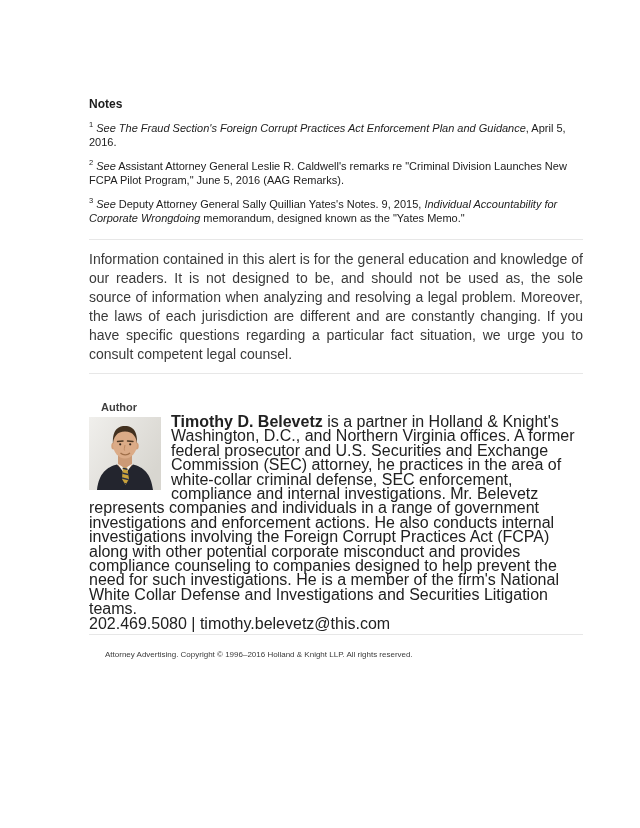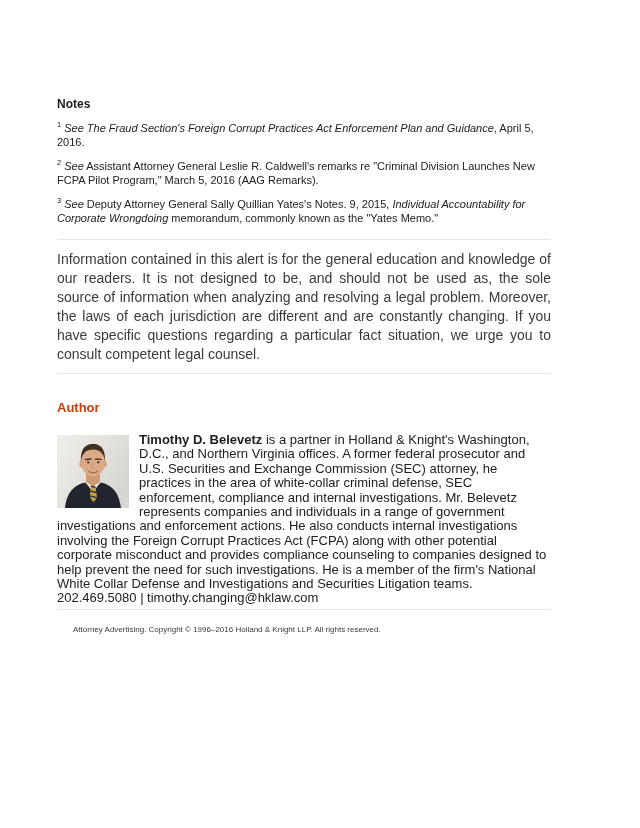--- a/index.html
+++ b/index.html
@@ -1,49 +1,49 @@
 <!DOCTYPE html>
 <html><head>
 <meta charset="utf-8">
 <style>
   html,body{margin:0;padding:0;background:#ffffff;}
   .page{
     position:relative;width:640px;height:828px;background:#ffffff;overflow:hidden;
     font-family:"Liberation Sans", sans-serif;color:#212121;
   }
-  .content{position:absolute;left:57px;top:0;width:494px;}
+  .content{position:absolute;left:89px;top:0;width:494px;}
   .notes-heading{margin:97px 0 10px 0;font-size:12px;line-height:14px;font-weight:bold;color:#1c1c1c;}
   .fn{margin:0 0 10px 0;font-size:11px;line-height:14px;color:#212121;}
   .fn sup{font-size:7.5px;line-height:0;margin-right:3px;}
   .it{font-style:italic;text-align:center;}
   .divider{height:1px;background:#e7e7e7;border:none;margin:0;}
   .divider-1{margin-top:14px;}
   .disclaimer{font-size:14px;line-height:19px;color:#3a3a3a;text-align:justify;margin:10px 0 9px 0;}
-  .author-heading{margin:26px 0 0 0;font-size:13px;line-height:15px;font-weight:bold;color:#c2410c;}
-  .bio{margin-top:18px;font-size:13px;line-height:14.4px;color:#212121;}
+  .author-heading{margin:26px 0 0 12px;font-size:11px;line-height:15px;font-weight:bold;color:#404040;}
+  .bio{font-size:16px;line-height:14.4px;color:#212121;}
   .photo{float:left;width:72px;height:73px;margin:2px 10px 6px 0;}
   .photo svg{display:block;}
   .name{font-weight:bold;}
   .divider-3{clear:both;margin-top:3px;}
   .footer-text{margin:15px 0 0 16px;font-size:8px;line-height:10px;color:#3a3a3a;}
 </style>
 </head>
 <body>
 
 <div class="page">
   <div class="content">
 
     <section>
       <h3 class="notes-heading">Notes</h3>
 
       <p class="fn"><sup>1</sup><span class="it">See The Fraud Section's Foreign Corrupt Practices Act Enforcement Plan and Guidance</span><span>, April 5, 2016.</span></p>
 
-      <p class="fn"><sup>2</sup><span class="it">See</span><span> Assistant Attorney General Leslie R. Caldwell's remarks re "Criminal Division Launches New FCPA Pilot Program," March 5, 2016 (AAG Remarks).</span></p>
+      <p class="fn"><sup>2</sup><span class="it">See</span><span> Assistant Attorney General Leslie R. Caldwell's remarks re "Criminal Division Launches New FCPA Pilot Program," June 5, 2016 (AAG Remarks).</span></p>
 
-      <p class="fn"><sup>3</sup><span class="it">See</span><span> Deputy Attorney General Sally Quillian Yates's Notes. 9, 2015, </span><span class="it">Individual Accountability for Corporate Wrongdoing</span><span> memorandum, commonly known as the "Yates Memo."</span></p>
+      <p class="fn"><sup>3</sup><span class="it">See</span><span> Deputy Attorney General Sally Quillian Yates's Notes. 9, 2015, </span><span class="it">Individual Accountability for Corporate Wrongdoing</span><span> memorandum, designed known as the "Yates Memo."</span></p>
 
     </section>
 
     <hr class="divider divider-1">
 
     <p class="disclaimer">Information contained in this alert is for the general education and knowledge of our readers. It is not designed to be, and should not be used as, the sole source of information when analyzing and resolving a legal problem. Moreover, the laws of each jurisdiction are different and are constantly changing. If you have specific questions regarding a particular fact situation, we urge you to consult competent legal counsel.</p>
 
     <hr class="divider divider-2">
 
     <section>
@@ -77,21 +77,21 @@
             <polygon points="28.5,46.5 36,57.5 43.5,46.5 36,51.5" fill="#f4f3ef"></polygon>
             <polygon points="33.8,50.5 38.2,50.5 40,62 36.5,68 33,62" fill="#c9a23b"></polygon>
             <g clip-path="url(#tc)" stroke="#273148" stroke-width="1.6">
               <line x1="29" y1="50" x2="45" y2="54"></line>
               <line x1="29" y1="55" x2="45" y2="59"></line>
               <line x1="29" y1="60" x2="45" y2="64"></line>
               <line x1="29" y1="65" x2="45" y2="69"></line>
             </g>
           </svg>
         </span><span class="name">Timothy D. Belevetz</span><span> is a partner in Holland &amp; Knight's Washington, D.C., and Northern Virginia offices. A former federal prosecutor and U.S. Securities and Exchange Commission (SEC) attorney, he practices in the area of white-collar criminal defense, SEC enforcement, compliance and internal investigations. Mr. Belevetz represents companies and individuals in a range of government investigations and enforcement actions. He also conducts internal investigations involving the Foreign Corrupt Practices Act (FCPA) along with other potential corporate misconduct and provides compliance counseling to companies designed to help prevent the need for such investigations. He is a member of the firm's National White Collar Defense and Investigations and Securities Litigation teams.</span><br>
-        <span>202.469.5080 | timothy.changing@hklaw.com</span>
+        <span>202.469.5080 | timothy.belevetz@this.com</span>
       </div>
     </section>
 
     <hr class="divider divider-3">
 
     <p class="footer-text">Attorney Advertising. Copyright © 1996–2016 Holland &amp; Knight LLP. All rights reserved.</p>
 
   </div>
 </div>
 

